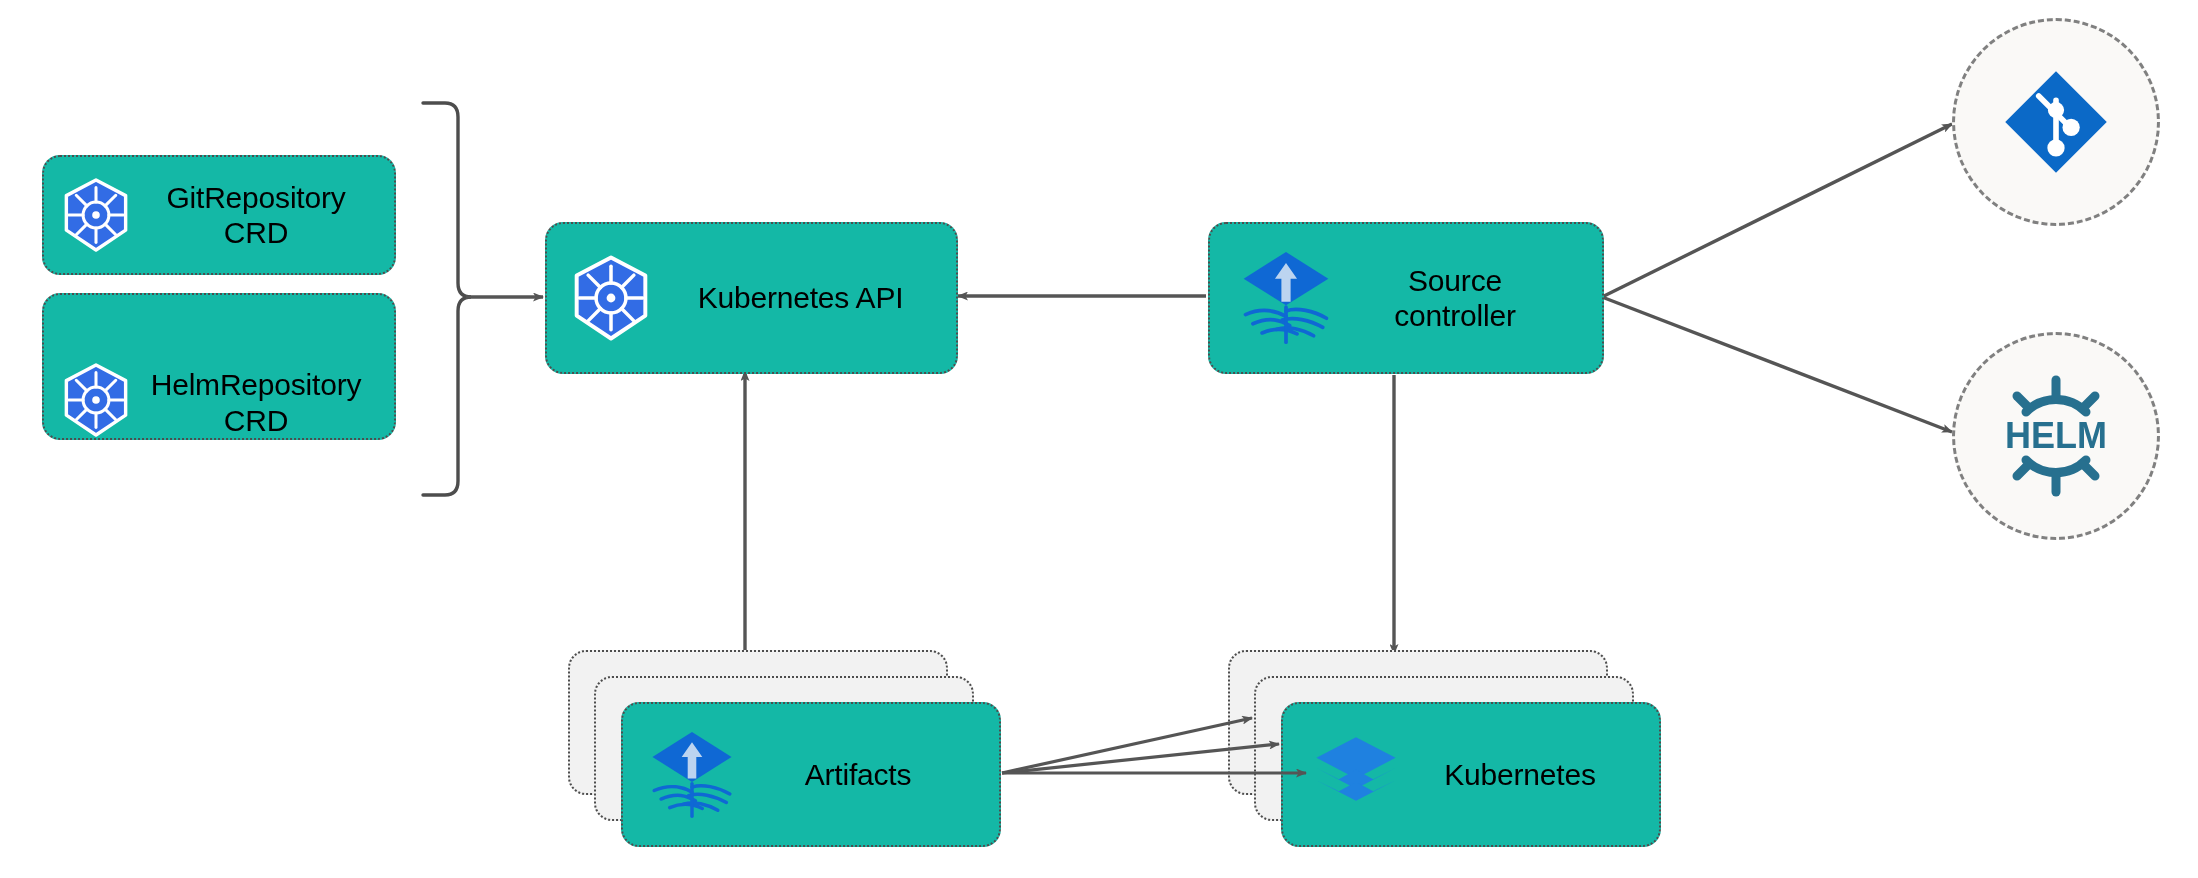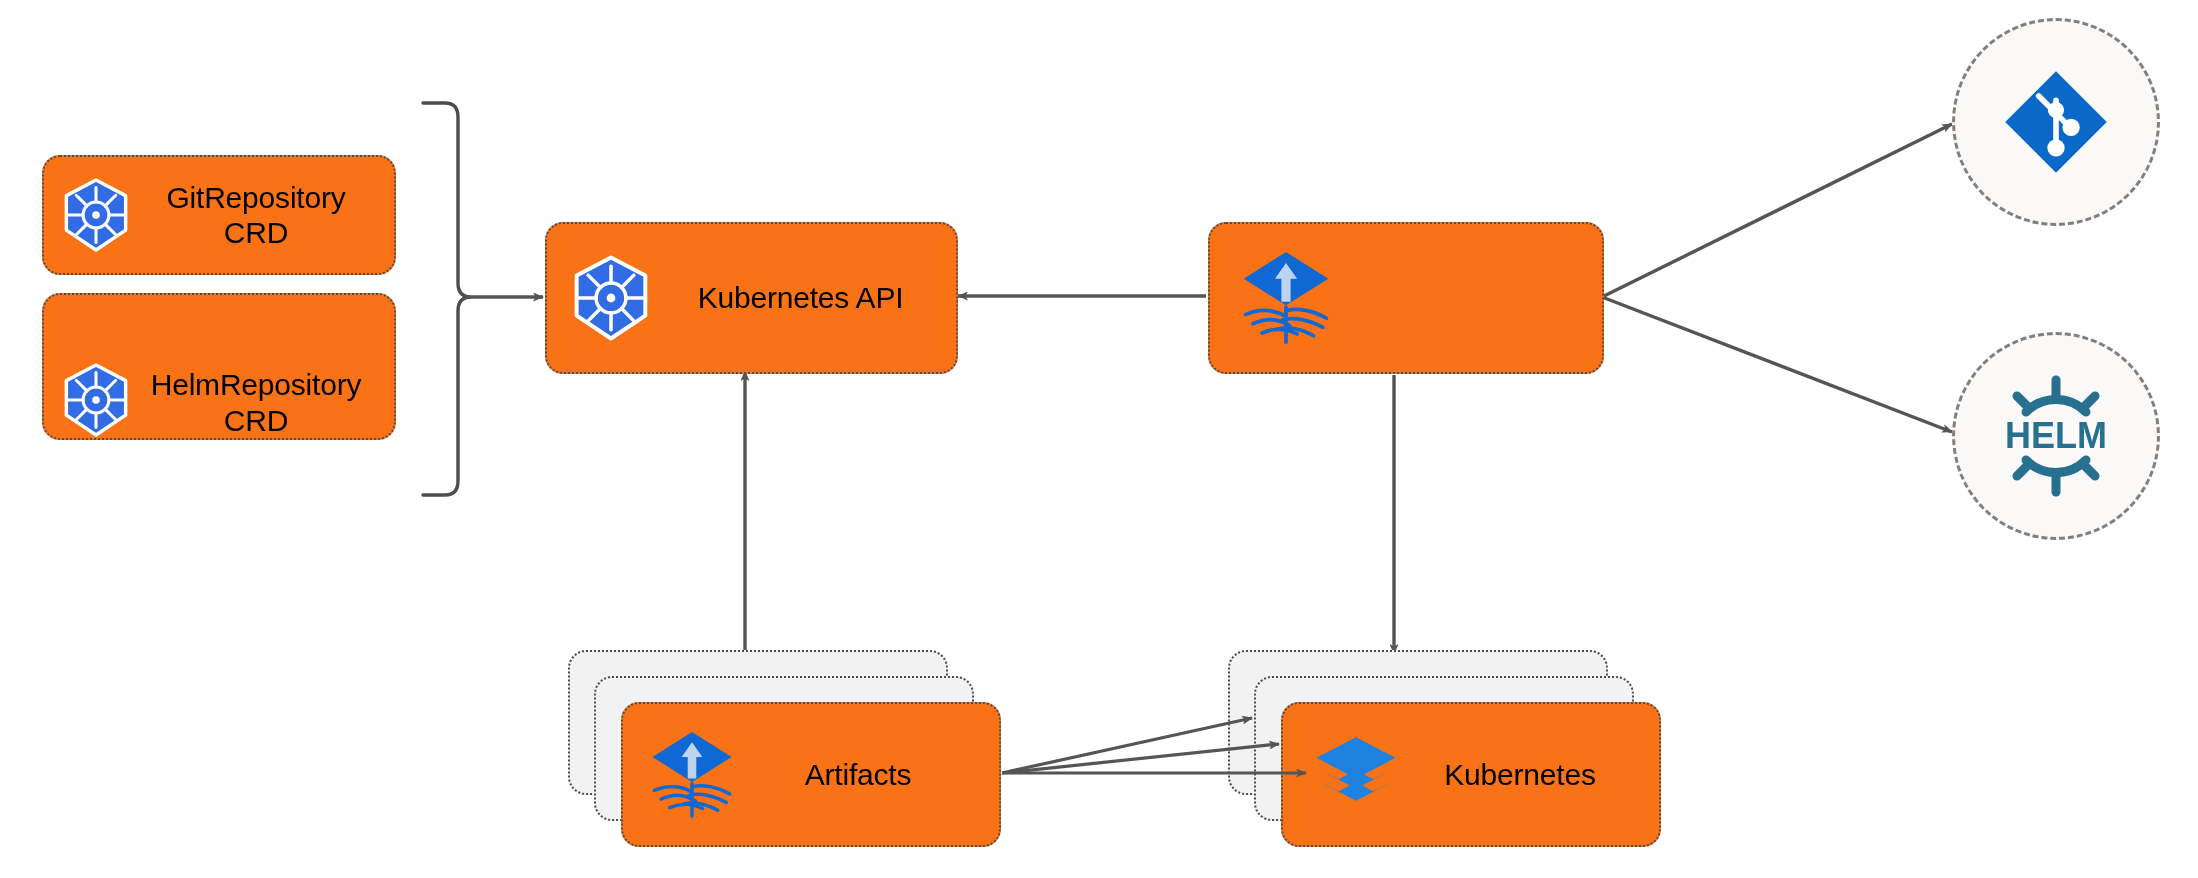--- a/index.html
+++ b/index.html
@@ -15,21 +15,21 @@
     position: relative;
     width: 2198px;
     height: 878px;
     background: #ffffff;
     overflow: hidden;
   }
   
   .node {
     position: absolute;
     box-sizing: border-box;
-    background: #f97316;
+    background: #14b8a6;
     border: 2px dotted #4d4d4d;
     border-radius: 18px;
     display: flex;
     align-items: center;
     justify-content: flex-start;
   }
   .node .label {
     font-size: 30px;
     line-height: 1.18;
     color: #000000;
@@ -178,20 +178,22 @@
           <path d="M6,70 C24,62 40,66 50,72"></path>
           <path d="M14,80 C32,72 44,76 54,82"></path>
           <path d="M24,90 C40,83 52,86 62,91"></path>
           <path d="M50,66 C62,62 80,66 94,74"></path>
           <path d="M46,76 C58,72 76,76 90,84"></path>
           <path d="M40,86 C52,82 68,86 80,93"></path>
           <path d="M50,62 L50,100"></path>
         </g>
       </svg>
     </span>
+    <span class="label">Source
+controller</span>
   </div>
 
   <div class="stack-shell" style="left:568px; top:650px; width:380px; height:145px;"></div>
   <div class="stack-shell" style="left:594px; top:676px; width:380px; height:145px;"></div>
   <div class="node top-card" style="left:621px; top:702px; width:380px; height:145px; padding:0 18px 0 26px;">
     <span class="icon-slot" style="width:86px; height:92px;">
       <svg viewBox="0 0 100 104" width="86" height="92">
         <polygon points="50,2 96,31 50,60 4,31" fill="#0f68d4"></polygon>
         <path d="M50,14 L62,31 L55,31 L55,56 L45,56 L45,31 L38,31 Z" fill="#bcd4f0"></path>
         <g stroke="#0f68d4" stroke-width="4" fill="none" stroke-linecap="round">

